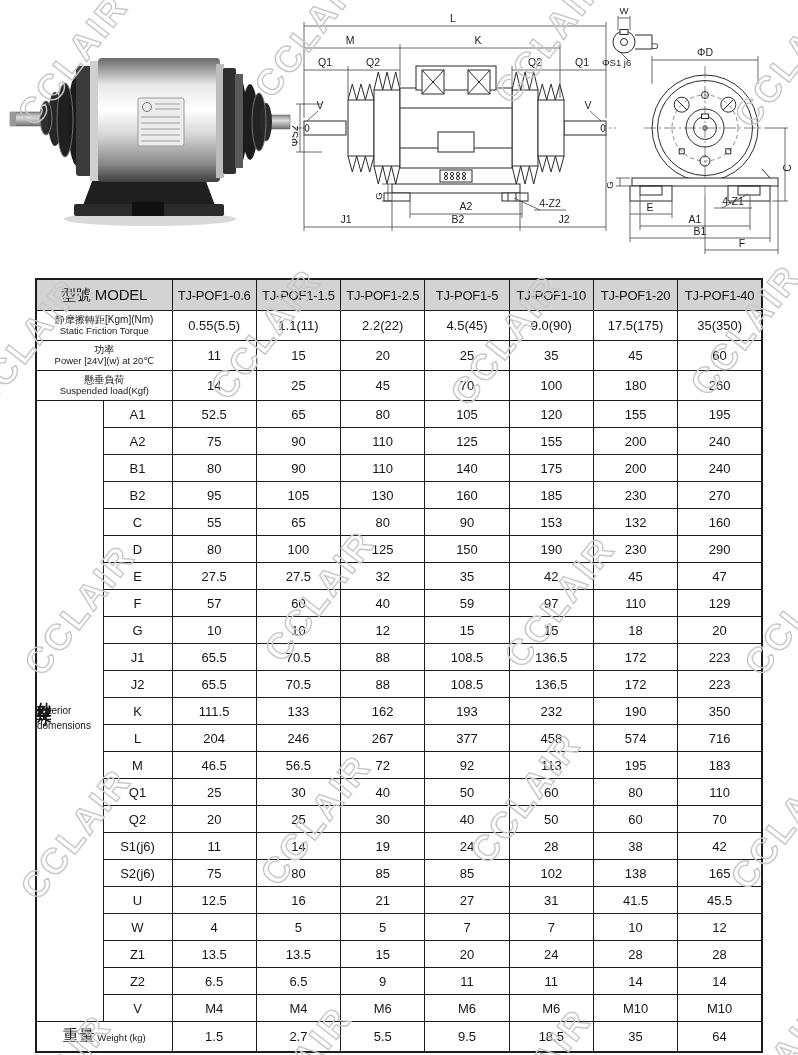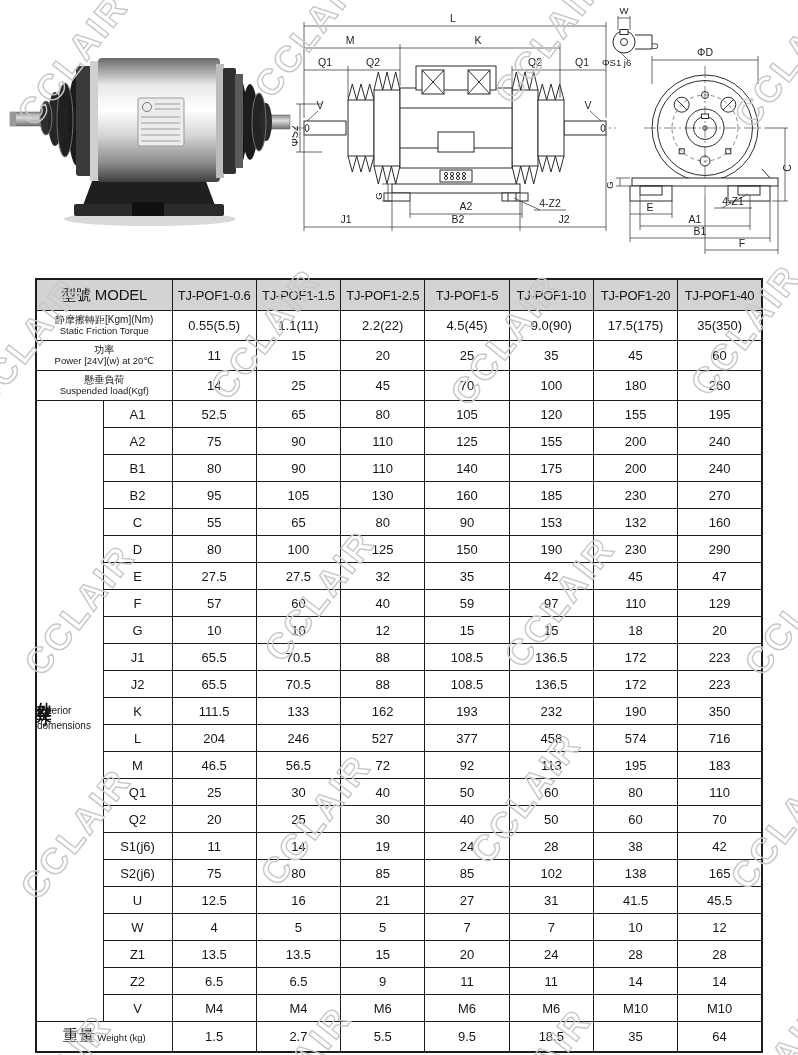--- a/index.html
+++ b/index.html
@@ -504,21 +504,21 @@
           <td class="val">162</td>
           <td class="val">193</td>
           <td class="val">232</td>
           <td class="val">190</td>
           <td class="val">350</td>
         </tr>
         <tr class="dim">
           <td class="dimname">L</td>
           <td class="val">204</td>
           <td class="val">246</td>
-          <td class="val">527</td>
+          <td class="val">267</td>
           <td class="val">377</td>
           <td class="val">458</td>
           <td class="val">574</td>
           <td class="val">716</td>
         </tr>
         <tr class="dim">
           <td class="dimname">M</td>
           <td class="val">46.5</td>
           <td class="val">56.5</td>
           <td class="val">72</td>

